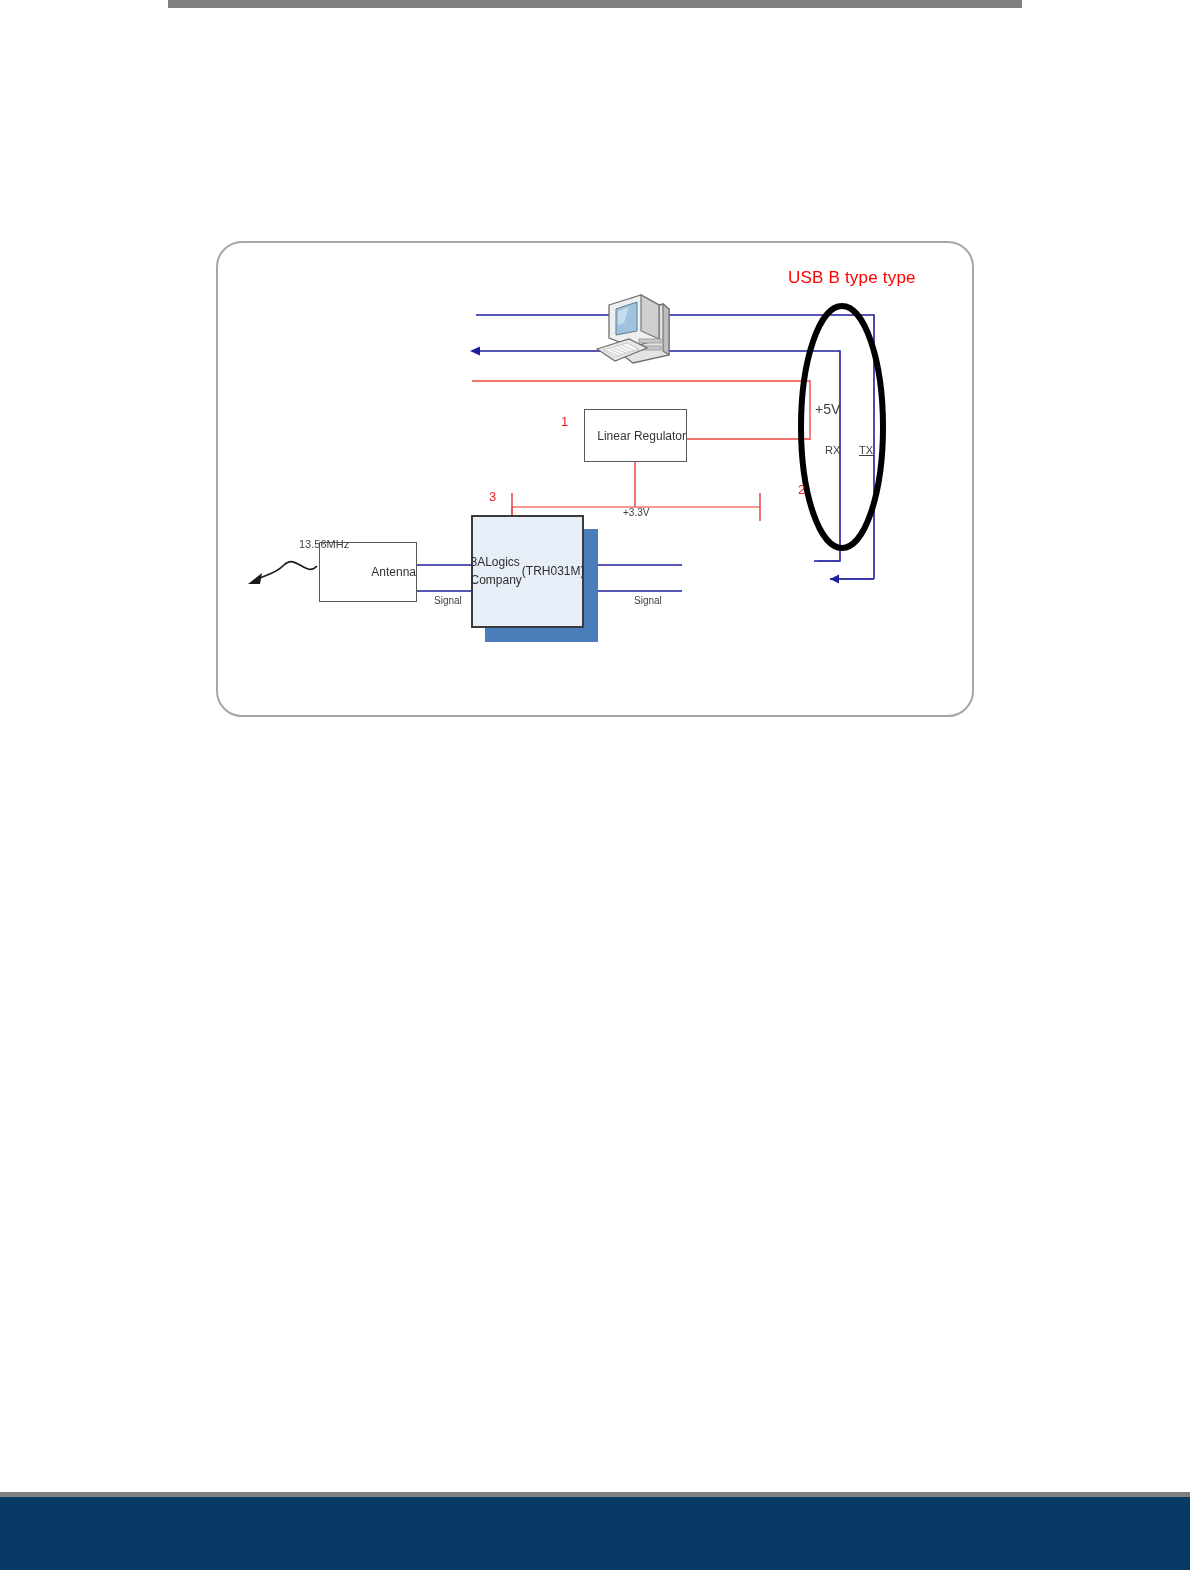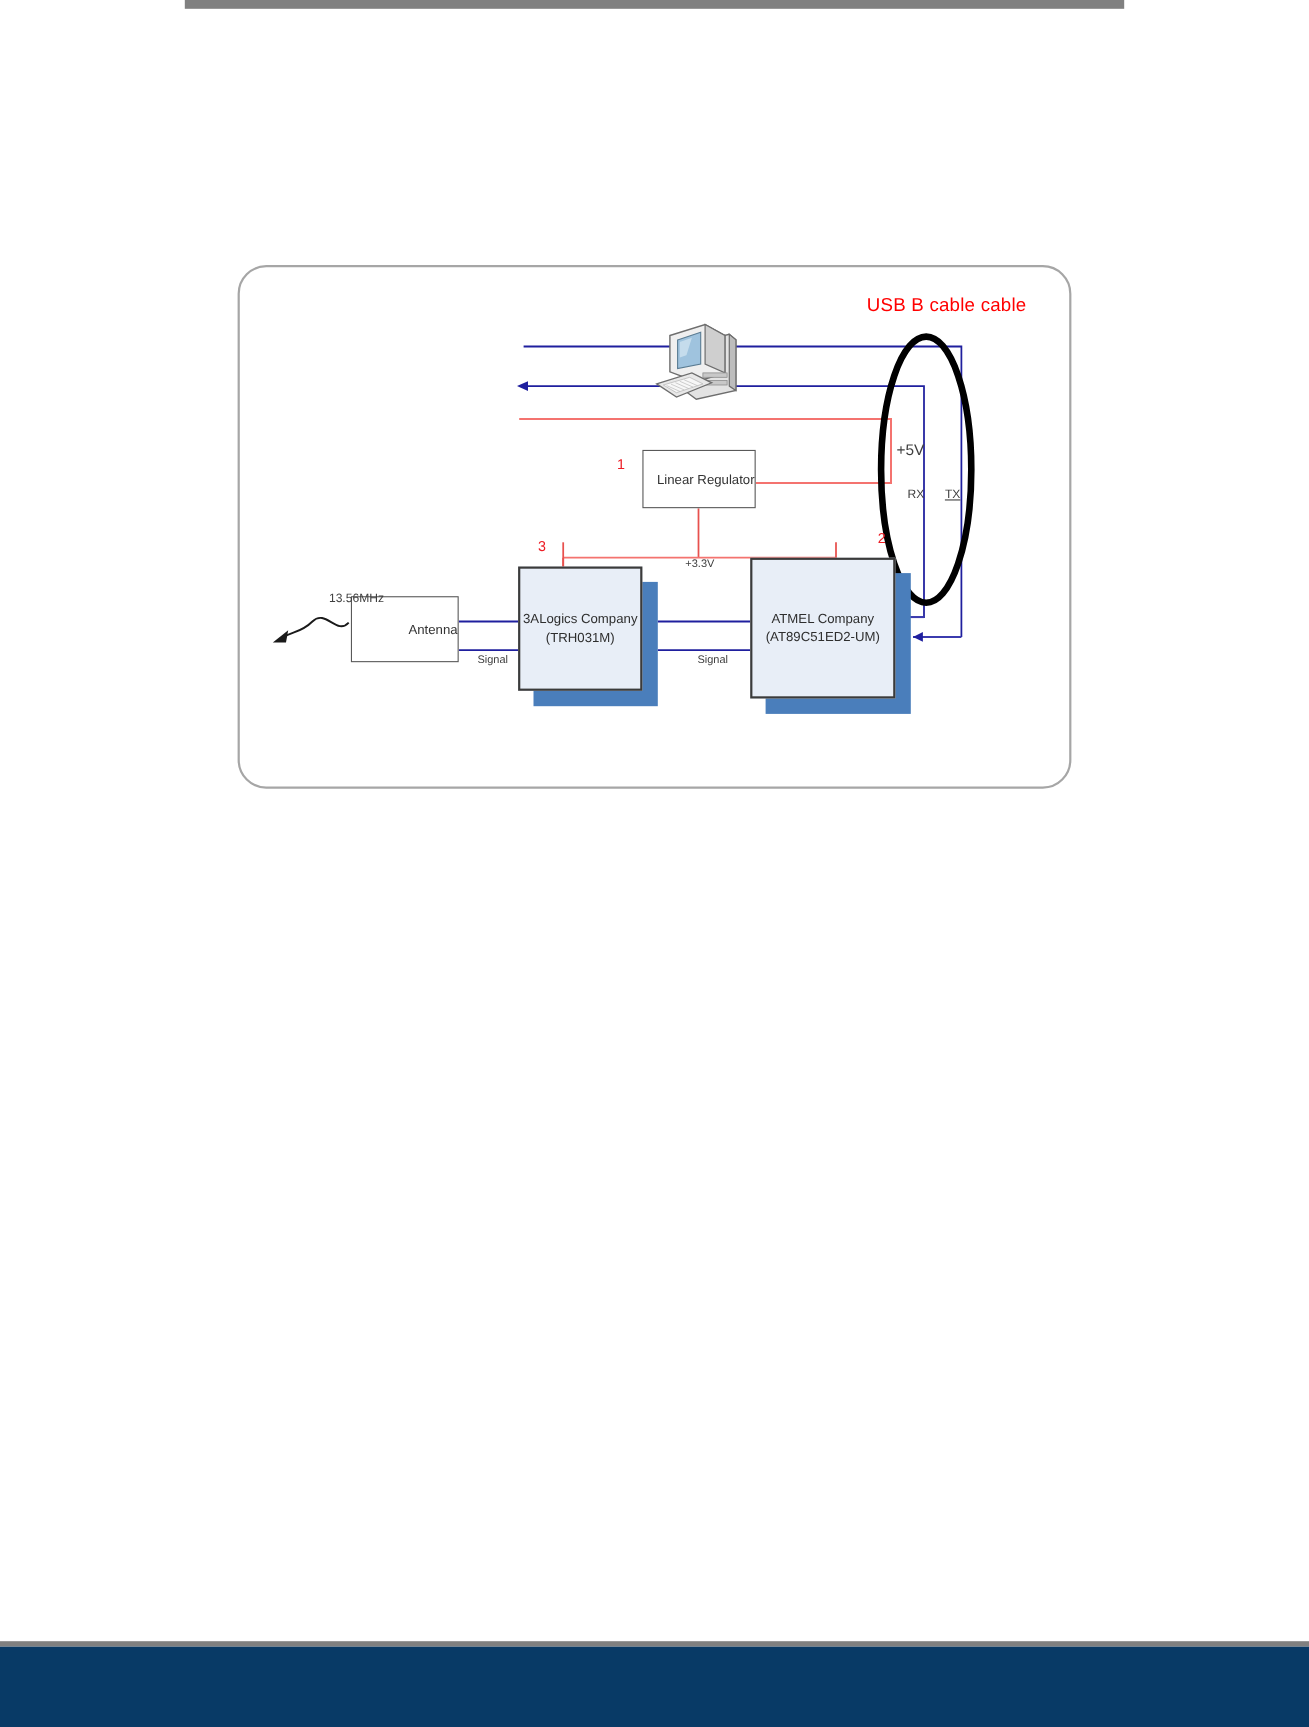--- a/index.html
+++ b/index.html
@@ -100,21 +100,21 @@
     width: 100%; height: 100%;
     background: #4A7EBB;
   }
   .chipbox .face {
     position: absolute;
     left: 0; top: 0;
     width: 100%; height: 100%;
     background: #E8EEF7;
     border: 2px solid #3B3B3B;
     display: flex;
-    flex-direction: column;
+    flex-direction: row;
     align-items: center;
     justify-content: center;
     font-size: 12px;
     color: #2E2E2E;
     line-height: 1.45;
   }
   #chip-3alogics { left: 253px; top: 272px; width: 113px; height: 113px; }
   #chip-atmel    { left: 464px; top: 264px; width: 132px; height: 128px; }
 
   
@@ -199,29 +199,22 @@
   </div>
 
   <div id="chip-3alogics" class="chipbox">
     <div class="shadow"></div>
     <div class="face">
       <span>3ALogics Company</span>
       <span>(TRH031M)</span>
     </div>
   </div>
 
-  <div id="chip-atmel" class="chipbox">
-    <div class="shadow"></div>
-    <div class="face">
-      <span>ATMEL Company</span>
-      <span>(AT89C51ED2-UM)</span>
-    </div>
-  </div>
-
-  <div id="usb-cable-label" class="dlabel">USB B cable cable</div>
+
+  <div id="usb-cable-label" class="dlabel">USB B type type</div>
 
   <div id="callout-1" class="dlabel red">1</div>
   <div id="callout-2" class="dlabel red">2</div>
   <div id="callout-3" class="dlabel red">3</div>
 
   <div id="label-5v" class="dlabel">+5V</div>
   <div id="label-rx" class="dlabel">RX</div>
   <div id="label-tx" class="dlabel">TX</div>
   <div id="label-33v" class="dlabel">+3.3V</div>
   <div id="label-freq" class="dlabel">13.56MHz</div>

